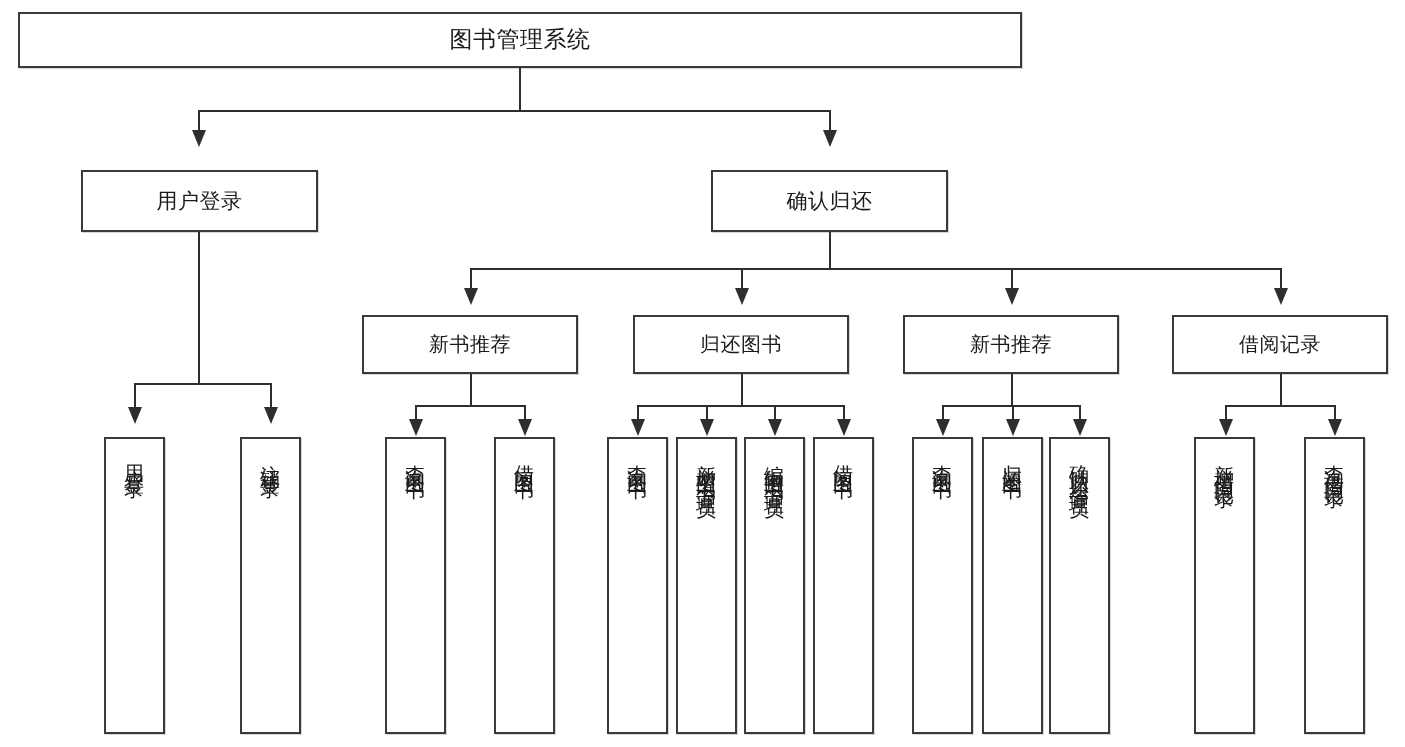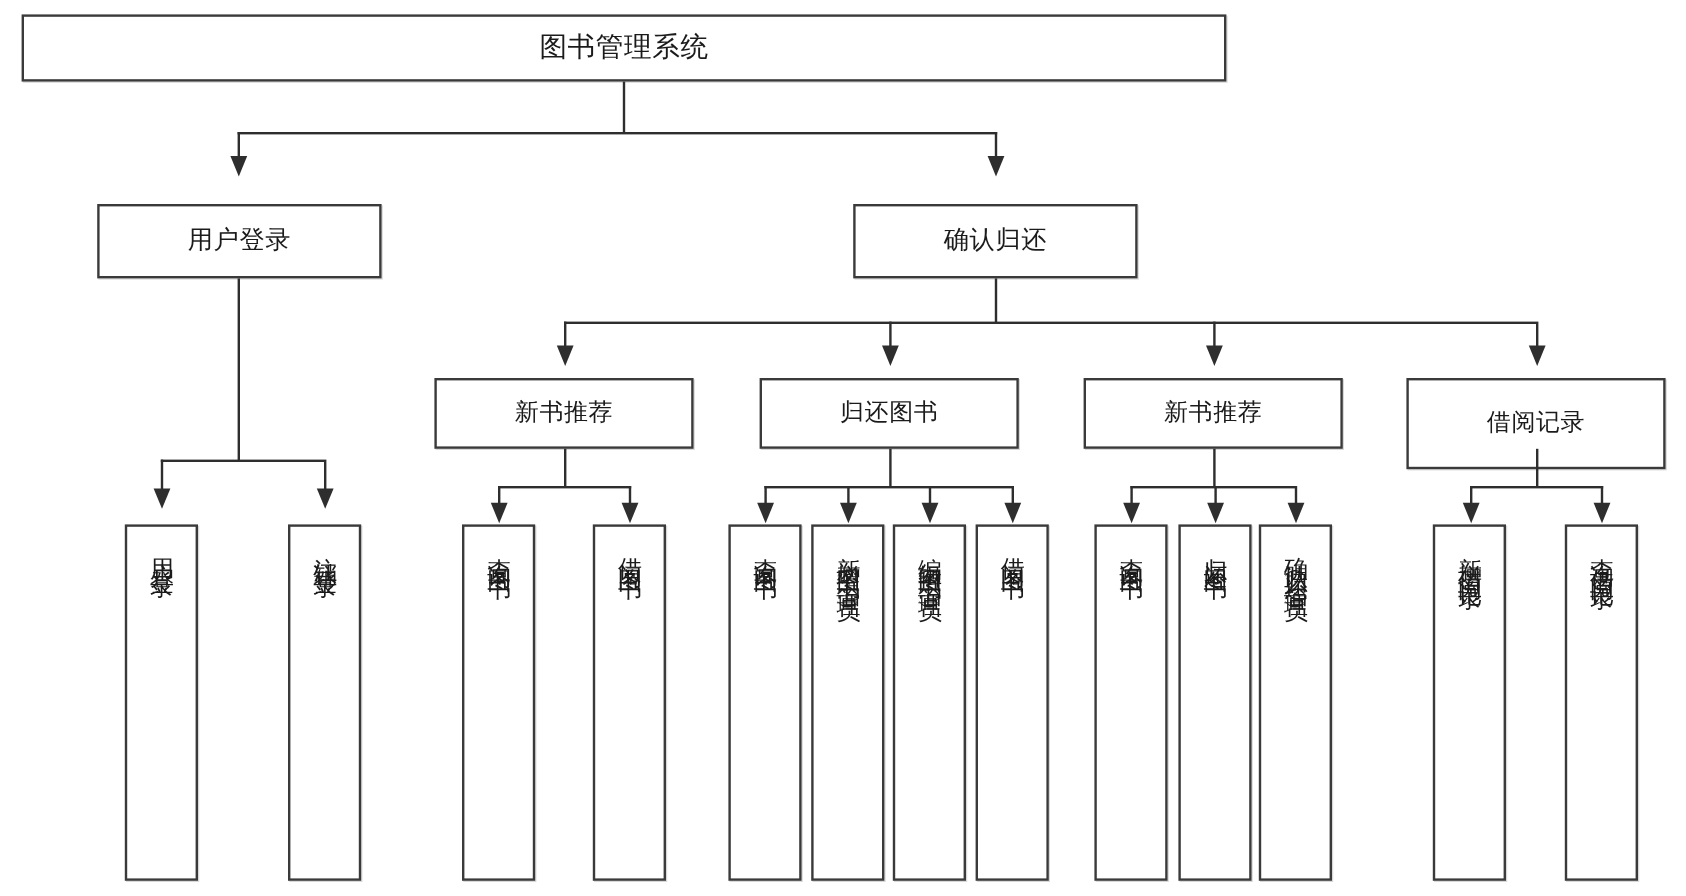--- a/index.html
+++ b/index.html
@@ -129,21 +129,21 @@
 
   <div class="node horiz level3" style="left:362px; top:315px; width:216px; height:59px;">
     <span class="label">新书推荐</span>
   </div>
   <div class="node horiz level3" style="left:633px; top:315px; width:216px; height:59px;">
     <span class="label">归还图书</span>
   </div>
   <div class="node horiz level3" style="left:903px; top:315px; width:216px; height:59px;">
     <span class="label">新书推荐</span>
   </div>
-  <div class="node horiz level3" style="left:1172px; top:315px; width:216px; height:76px;">
+  <div class="node horiz level3" style="left:1172px; top:315px; width:216px; height:59px;">
     <span class="label">借阅记录</span>
   </div>
 
   <div class="vline" style="left:470px; top:374px; height:32px;"></div>
   <div class="hline" style="left:415px; top:405px; width:111px;"></div>
   <div class="vline" style="left:415px; top:405px; height:20px;"></div>
   <div class="arrow" style="left:409px; top:419px;"></div>
   <div class="vline" style="left:524px; top:405px; height:20px;"></div>
   <div class="arrow" style="left:518px; top:419px;"></div>
 

